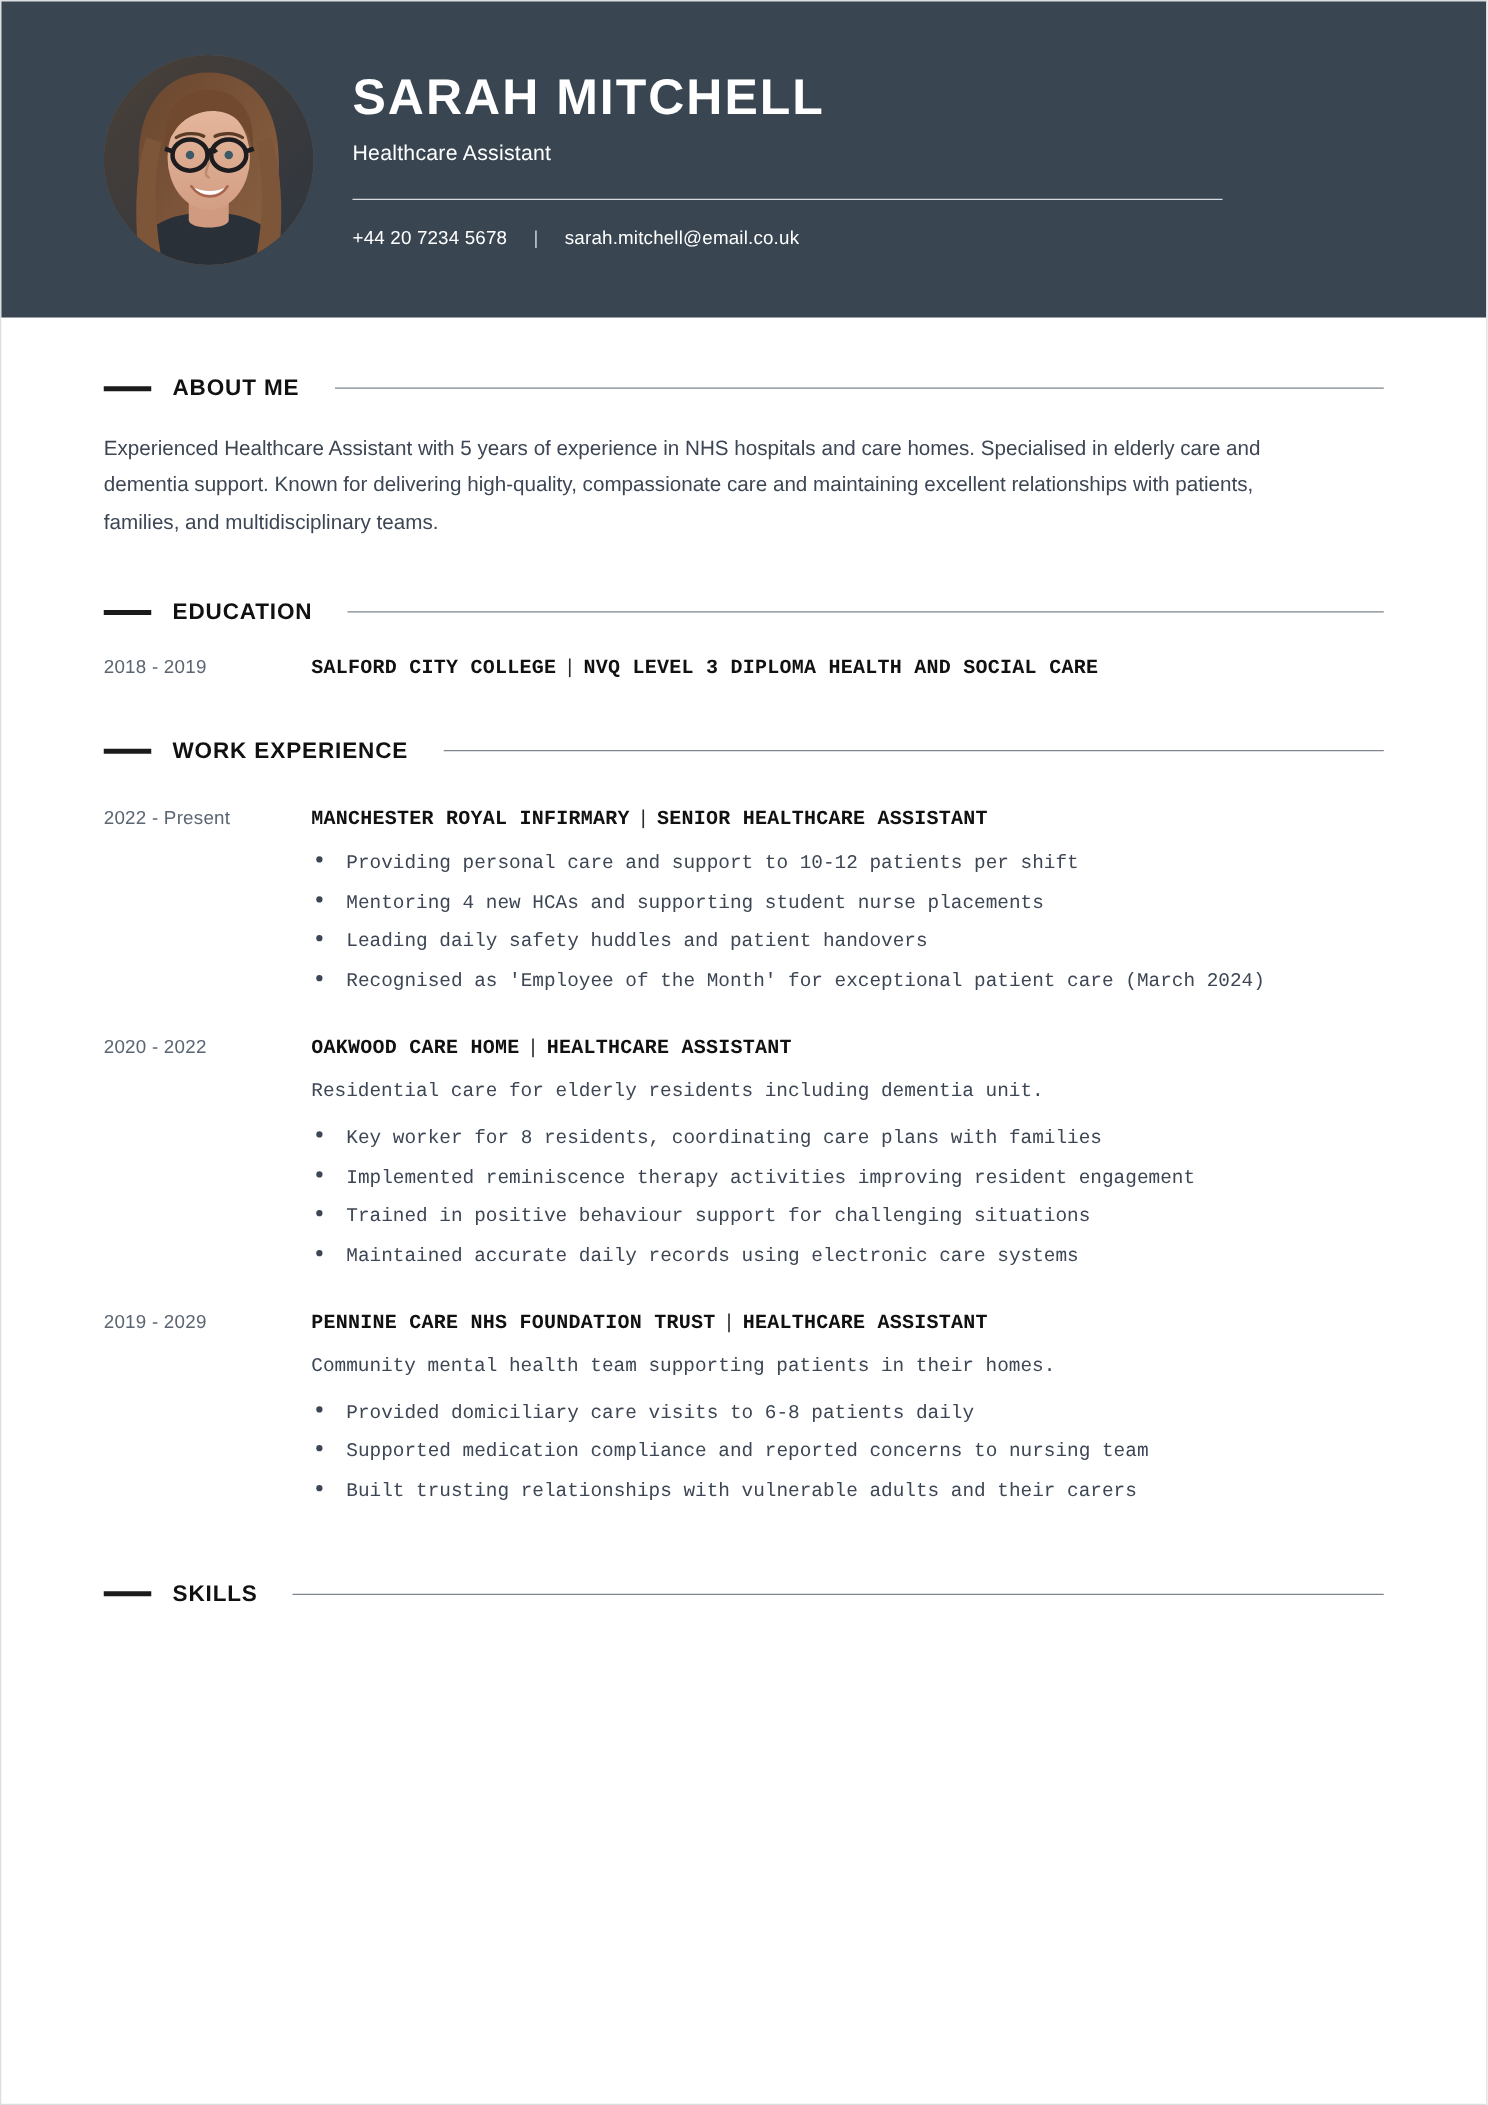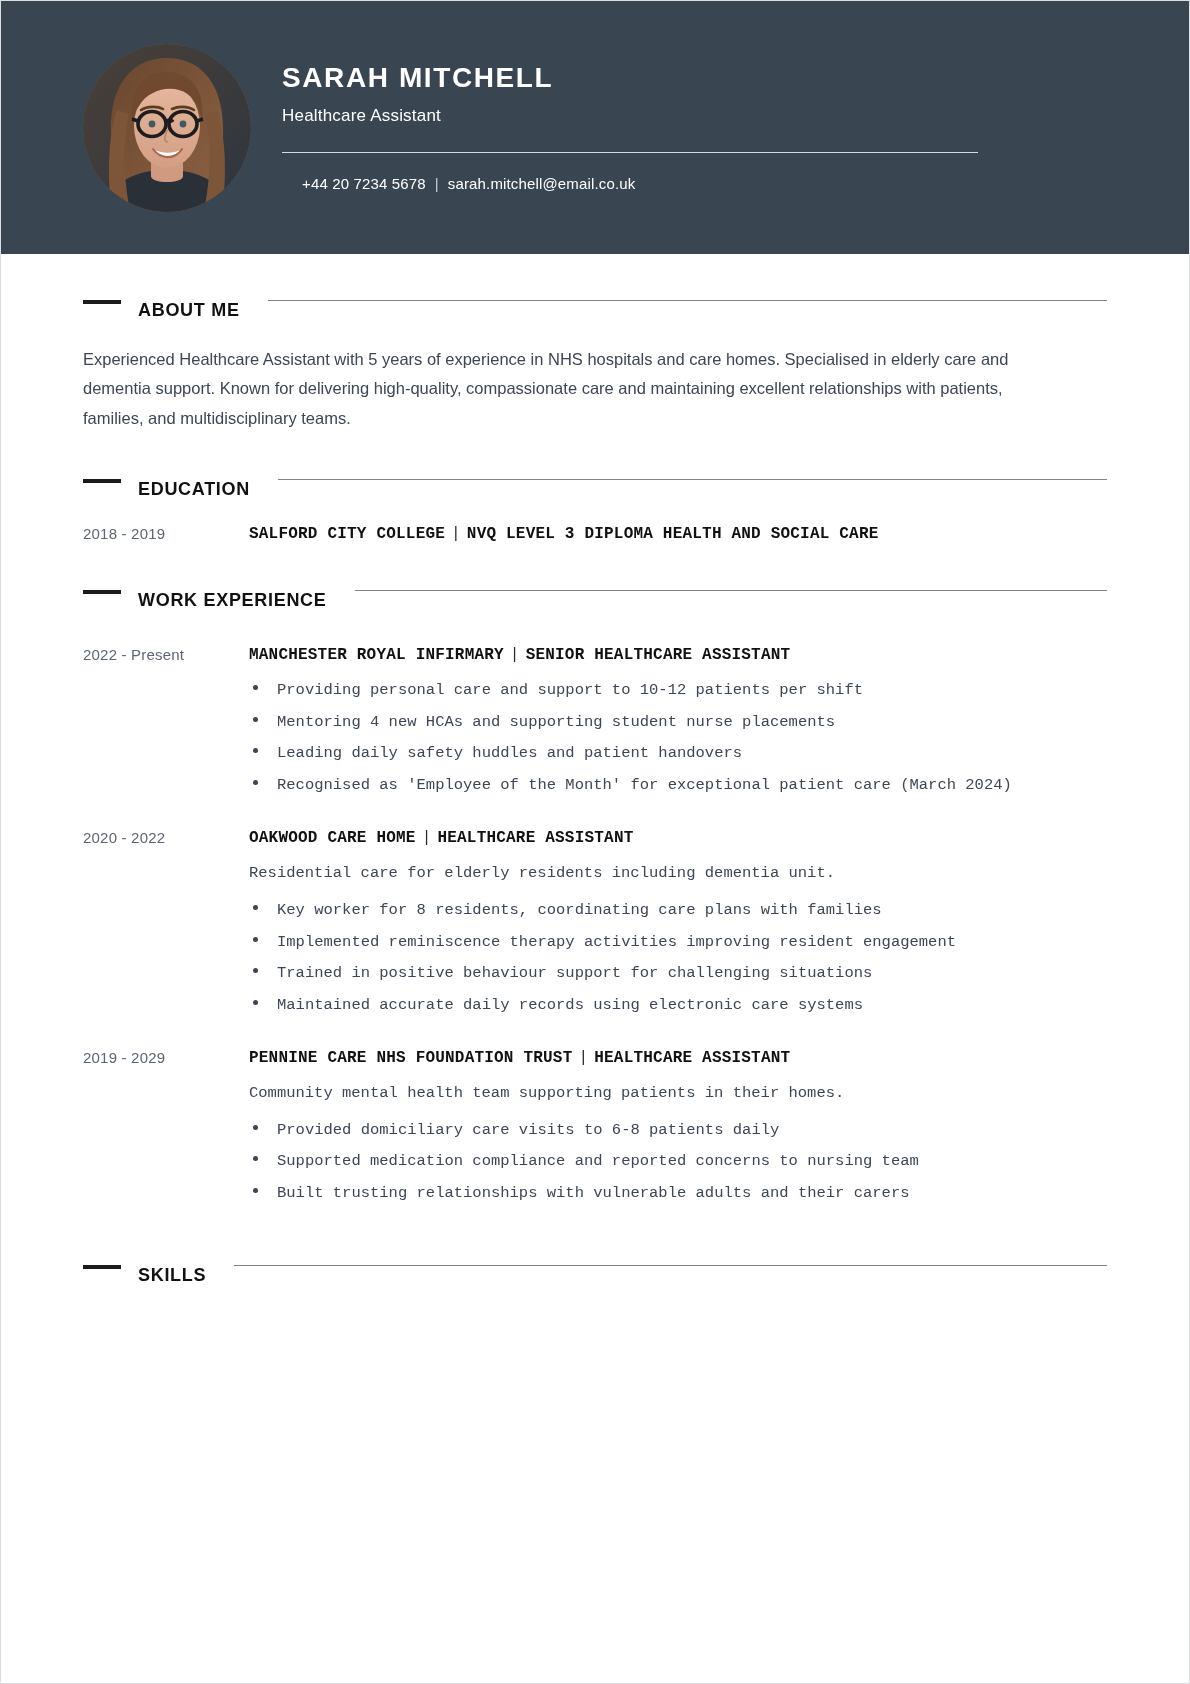--- a/index.html
+++ b/index.html
@@ -41,21 +41,21 @@
     background: #5b5248;
   }
   .avatar svg { display: block; width: 100%; height: 100%; }
 
   .header-text {
     margin-left: 31px;
     flex: 1;
     padding-right: 160px;
   }
   .name {
-    font-size: 28px;
+    font-size: 40px;
     font-weight: bold;
     letter-spacing: 1.6px;
     color: #ffffff;
     line-height: 1.05;
     margin: 0 0 14px 0;
   }
   .job-title {
     font-size: 17px;
     color: #ffffff;
     font-weight: normal;
@@ -68,37 +68,37 @@
     width: 100%;
     max-width: 696px;
     margin-bottom: 22px;
   }
   .contact {
     font-size: 15px;
     color: #ffffff;
     letter-spacing: 0.15px;
     display: flex;
     align-items: center;
-    gap: 0;
-    margin-left: 20px;
+    gap: 12px;
   }
   .contact .sep {
     display: inline-block;
     margin: 0 9px;
     color: #c9ced4;
     font-weight: 300;
   }
 
   
   .content {
     padding: 0 82px 0 82px;
   }
 
   .section-head {
     display: flex;
+    align-items: center;
     gap: 0;
     margin-top: 46px;
   }
   .section-head .dash {
     width: 38px;
     height: 4px;
     background: #1b1b1b;
     flex: 0 0 38px;
   }
   .section-head .title {

